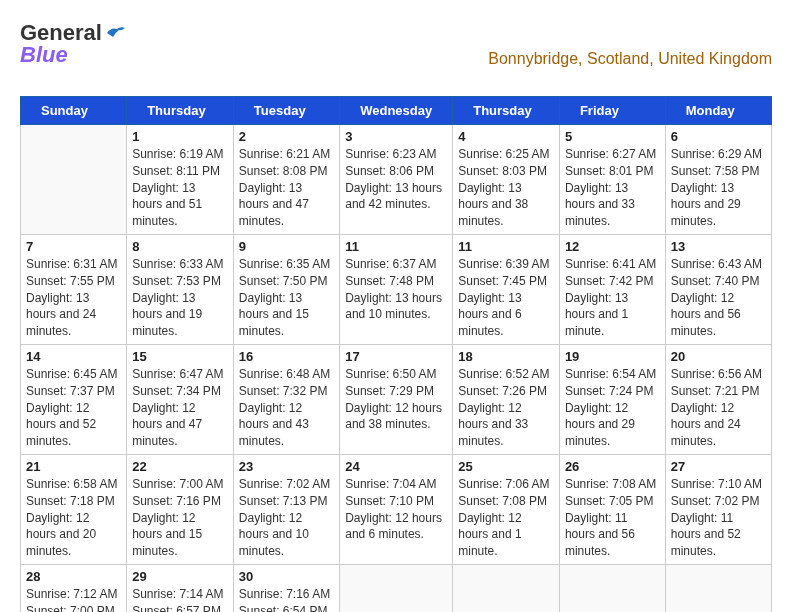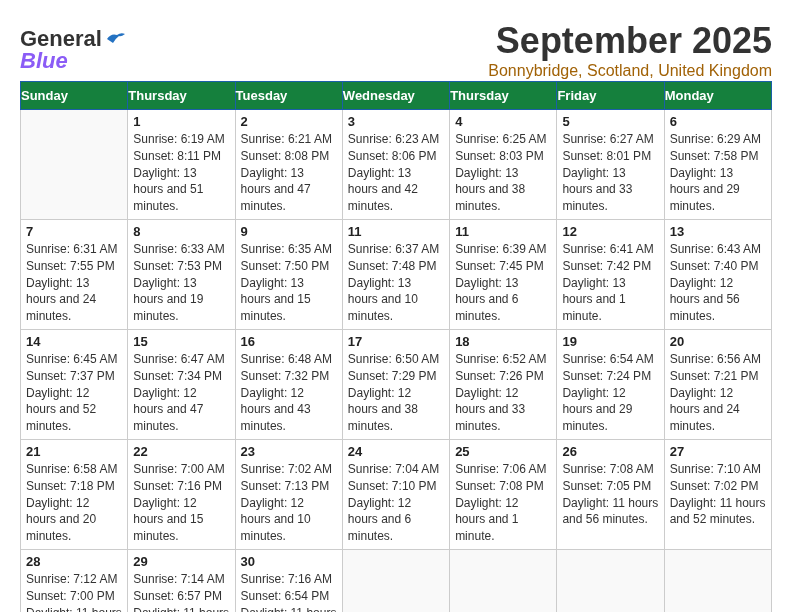--- a/index.html
+++ b/index.html
@@ -6,22 +6,22 @@
     body {
       font-family: Arial, sans-serif;
       background: #fff;
       width: 792px;
       min-height: 612px;
       padding: 20px;
     }
     .header {
       display: flex;
       justify-content: space-between;
-      align-items: center;
-      margin-bottom: 1px;
+      align-items: flex-end;
+      margin-bottom: 28px;
     }
     .logo {
       display: flex;
       flex-direction: column;
       align-items: flex-start;
     }
     .logo-general { color: #333; }
     .logo-blue { color: #1a6bc4; }
     .title-block { text-align: right; }
     .month-title {
@@ -32,23 +32,23 @@
     .location {
       font-size: 16px;
       color: #a16207;
     }
     .calendar {
       width: 100%;
       border-collapse: collapse;
       font-size: 11px;
     }
     .calendar th {
-      background: #15803d;
+      background: #1d4ed8;
       color: #fff;
-      padding: 6px 0;
+      padding: 6px 20px;
       text-align: left;
       font-size: 13px;
       font-weight: bold;
       border: 1px solid #1a5fa8;
     }
     .calendar td {
       border: 1px solid #ccc;
       vertical-align: top;
       padding: 4px 5px;
       width: 107px;
@@ -75,21 +75,20 @@
   <div class="logo">
     <div style="display:flex; align-items:center;">
       <span class="logo-general" style="font-size:22px;font-weight:bold;color:#333;">General</span>
       <svg width="22" height="16" viewBox="0 0 22 16" style="margin-left:3px;">
         <path d="M2,8 Q6,2 12,4 Q16,1 20,3 Q16,6 14,5 Q10,8 8,12 Q5,10 2,8Z" fill="#2472c2"></path>
       </svg>
     </div>
     <span class="logo-blue" style="font-size:22px;font-weight:bold;color:#8b5cf6;margin-top:-4px;font-style:italic;">Blue</span>
   </div>
   <div class="title-block">
-    <div class="month-title">September 2025</div>
     <div class="location">Bonnybridge, Scotland, United Kingdom</div>
   </div>
 </div>
 
 <table class="calendar">
   <thead>
     <tr>
     <th>Sunday</th>
         <th>Thursday</th>
         <th>Tuesday</th>

